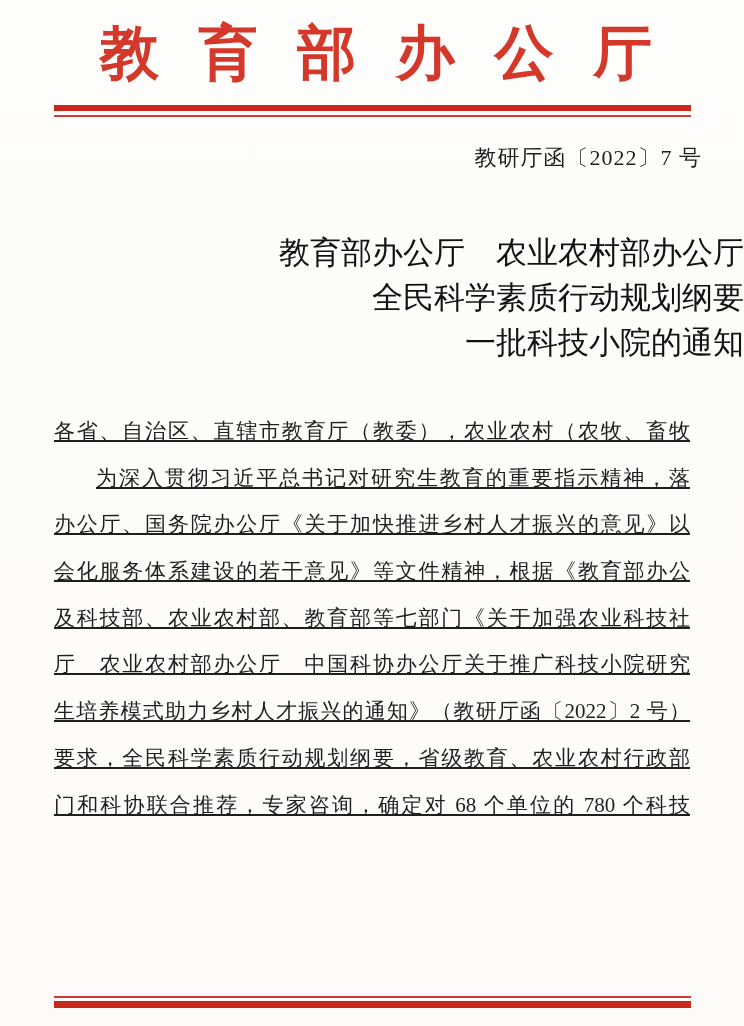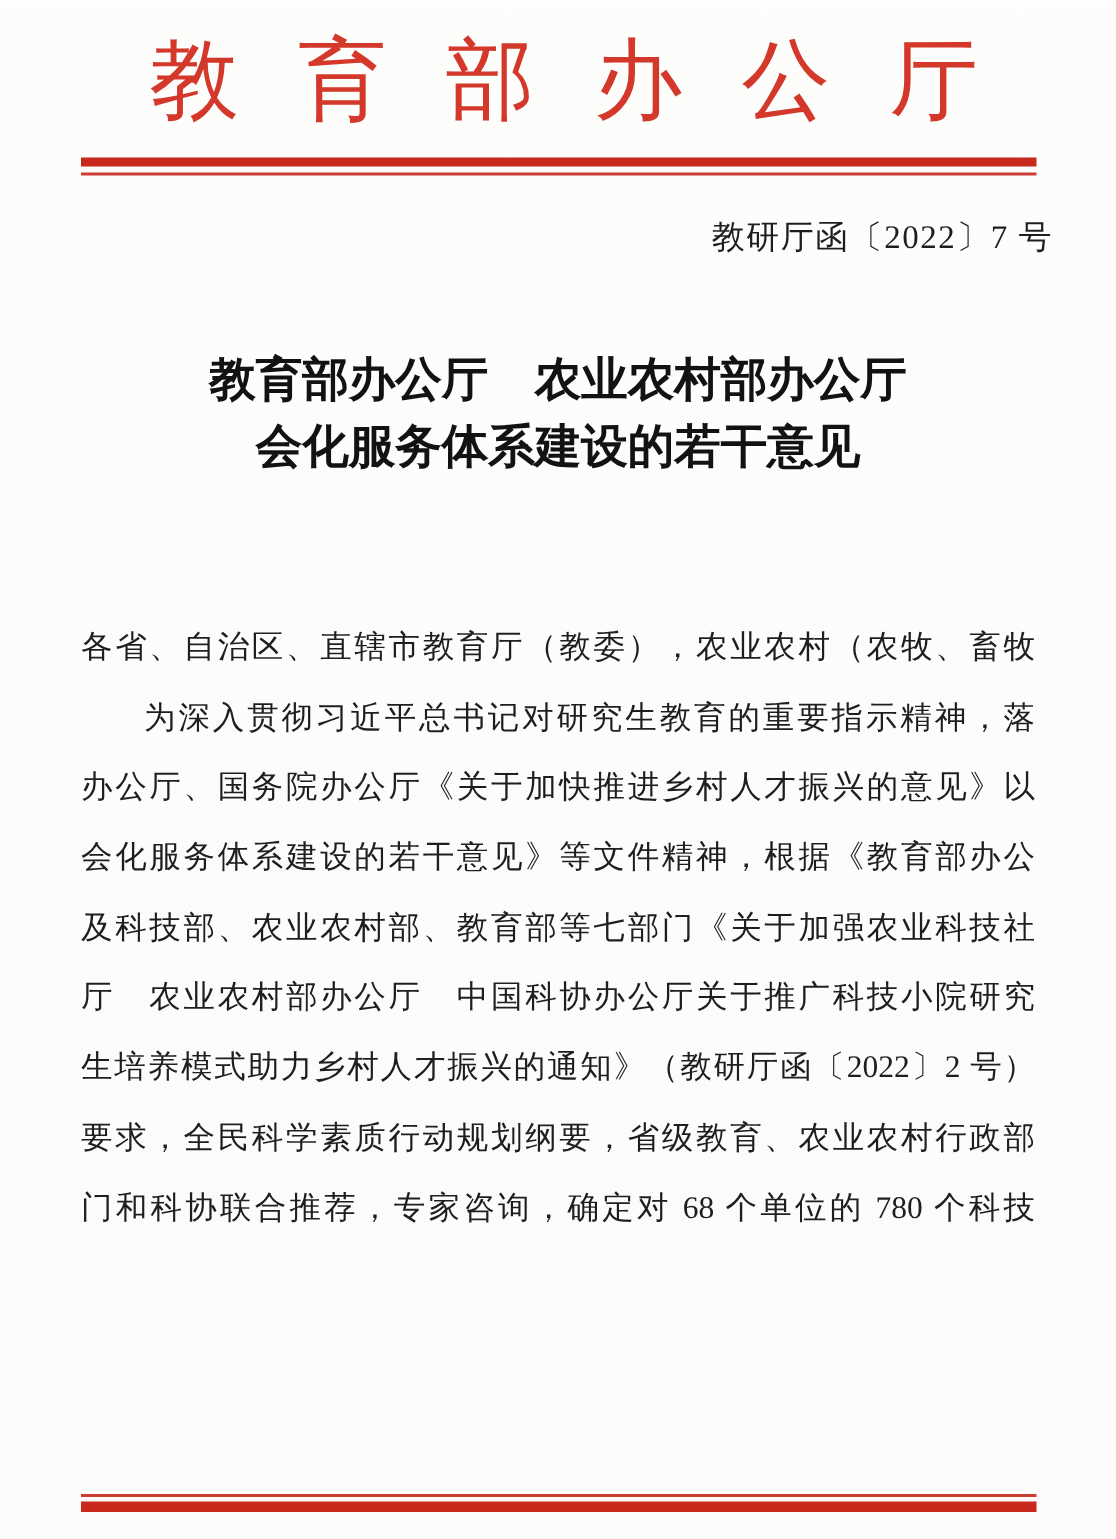--- a/index.html
+++ b/index.html
@@ -14,52 +14,53 @@
     font-family:"Liberation Serif","DejaVu Serif",serif;
     overflow:hidden;
   }
   .page{
     position:relative;width:744px;height:1026px;
     background:linear-gradient(180deg,#fdfdfc 0%,#fcfbfa 100%);
   }
   
   .agency{
     position:absolute;top:12px;left:100px;width:552px;height:82px;
-    font-size:59px;line-height:82px;font-weight:normal;
+    font-size:59px;line-height:82px;font-weight:bold;
     color:var(--header-red,#d4382b);
     text-align:justify;text-align-last:justify;
     white-space:normal;
   }
   
   .rule-top{position:absolute;top:105px;left:54px;width:637px;}
   .rule-top .bar-thick{height:6px;background:var(--rule-red,#c9281d);}
   .rule-top .bar-gap{height:4px;}
   .rule-top .bar-thin{height:2px;background:var(--rule-red,#c9281d);opacity:.9;}
   
   .docnum{
     position:absolute;top:142px;right:42px;
     font-size:22px;line-height:32px;color:var(--text-color,#1e1e20);
     letter-spacing:1px;
   }
   
   .title{
     position:absolute;top:230px;left:0;width:744px;
-    text-align:center;font-weight:bold;color:#121214;
+    text-align:right;font-weight:normal;color:#121214;
     font-size:31px;line-height:45px;
   }
   
   .body-text{
     position:absolute;top:408px;left:54px;width:636px;
     color:var(--text-color,#1e1e20);
     font-size:21px;
   }
   .line{
     height:46.7px;line-height:46.7px;
     text-align:justify;text-align-last:justify;
     white-space:normal;
+    text-decoration:underline;
   }
   .line.short{text-align-last:left;}
   .line.indent{text-indent:2em;}
   
   .rule-bottom{position:absolute;top:996px;left:54px;width:637px;}
   .rule-bottom .bar-thin{height:2px;background:var(--rule-red,#c9281d);opacity:.9;}
   .rule-bottom .bar-gap{height:3px;}
   .rule-bottom .bar-thick{height:7px;background:var(--rule-red,#c9281d);}
 </style>
 </head>
@@ -72,21 +73,22 @@
   <div class="rule-top">
     <div class="bar-thick"></div>
     <div class="bar-gap"></div>
     <div class="bar-thin"></div>
   </div>
 
   <div class="docnum">教研厅函〔2022〕7 号</div>
 
   <div class="title">
     <div>教育部办公厅　农业农村部办公厅</div>
-    <div>会化服务体系建设的若干意见</div>
+    <div>全民科学素质行动规划纲要</div>
+    <div>一批科技小院的通知</div>
   </div>
 
   <div class="body-text">
     <div class="line">各省、自治区、直辖市教育厅（教委），农业农村（农牧、畜牧</div>
 
     <div class="line indent">为深入贯彻习近平总书记对研究生教育的重要指示精神，落</div>
     <div class="line">办公厅、国务院办公厅《关于加快推进乡村人才振兴的意见》以</div>
     <div class="line">会化服务体系建设的若干意见》等文件精神，根据《教育部办公</div>
     <div class="line">及科技部、农业农村部、教育部等七部门《关于加强农业科技社</div>
     <div class="line">厅　农业农村部办公厅　中国科协办公厅关于推广科技小院研究</div>

